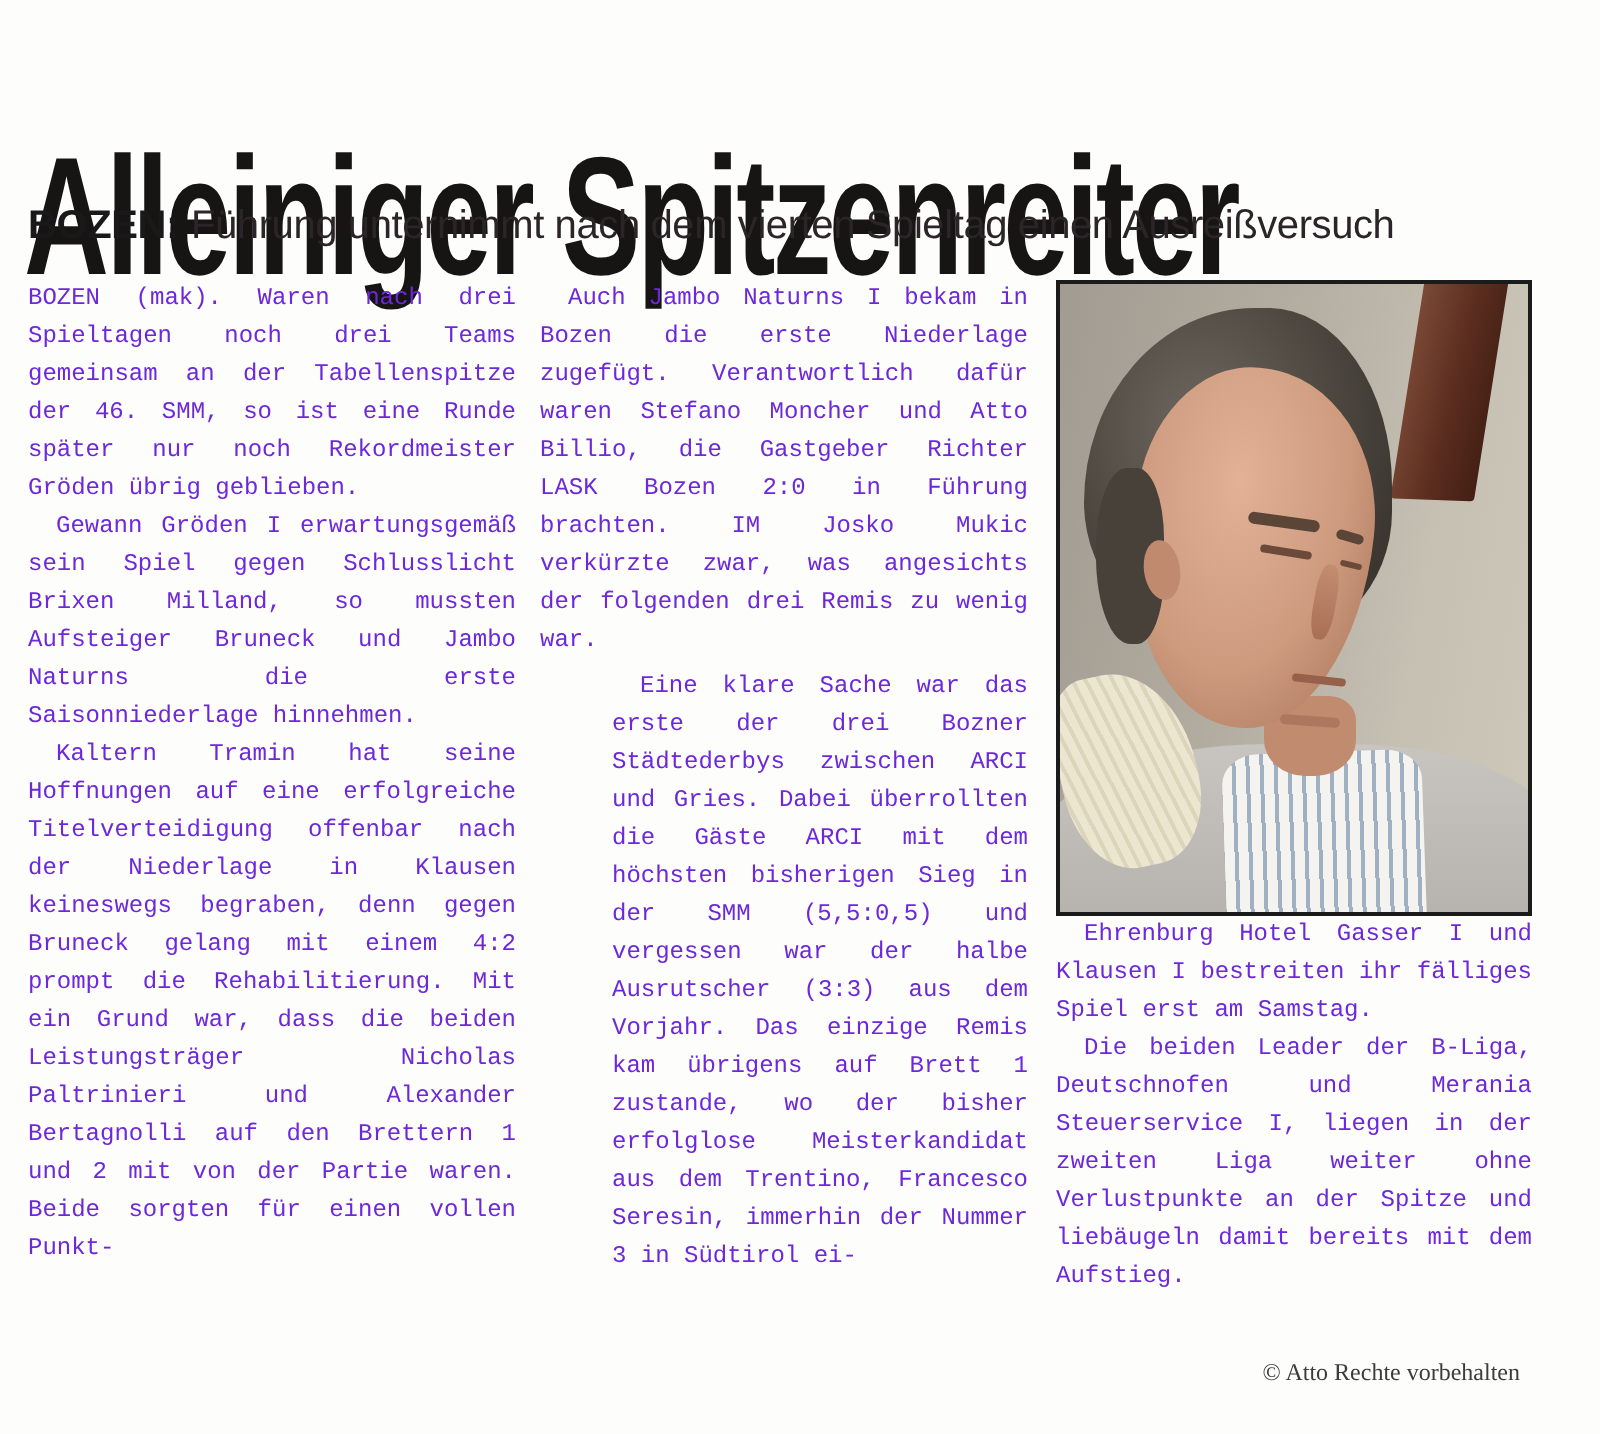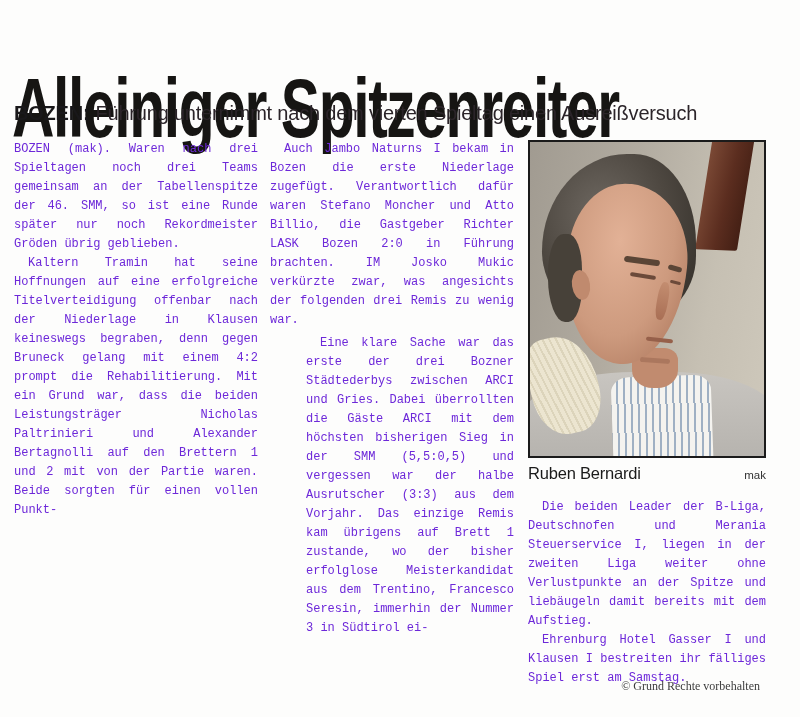--- a/index.html
+++ b/index.html
@@ -111,20 +111,21 @@
   <h1 class="headline">Alleiniger Spitzenreiter</h1>
 
   <div class="kicker">
     <span class="lbl">BOZEN:</span><span class="txt">Führung unternimmt nach dem vierten Spieltag einen Ausreißversuch</span>
   </div>
 
   <div class="columns">
 
     <div class="col c1">
       <p>BOZEN (mak). Waren nach drei Spieltagen noch drei Teams gemeinsam an der Tabellenspitze der 46. SMM, so ist eine Runde später nur noch Rekordmeister Gröden übrig geblieben.</p>
+      <p class="indent">Gewann Gröden I erwartungsgemäß sein Spiel gegen Schlusslicht Brixen Milland, so mussten Aufsteiger Bruneck und Jambo Naturns die erste Saisonniederlage hinnehmen.</p>
       <p class="indent">Kaltern Tramin hat seine Hoffnungen auf eine erfolgreiche Titelverteidigung offenbar nach der Niederlage in Klausen keineswegs begraben, denn gegen Bruneck gelang mit einem 4:2 prompt die Rehabilitierung. Mit ein Grund war, dass die beiden Leistungsträger Nicholas Paltrinieri und Alexander Bertagnolli auf den Brettern 1 und 2 mit von der Partie waren. Beide sorgten für einen vollen Punkt-</p>
     </div>
 
     <div class="col c2">
       <p class="indent">Auch Jambo Naturns I bekam in Bozen die erste Niederlage zugefügt. Verantwortlich dafür waren Stefano Moncher und Atto Billio, die Gastgeber Richter LASK Bozen 2:0 in Führung brachten. IM Josko Mukic verkürzte zwar, was angesichts der folgenden drei Remis zu wenig war.</p>
       <p class="indent gap">Eine klare Sache war das erste der drei Bozner Städtederbys zwischen ARCI und Gries. Dabei überrollten die Gäste ARCI mit dem höchsten bisherigen Sieg in der SMM (5,5:0,5) und vergessen war der halbe Ausrutscher (3:3) aus dem Vorjahr. Das einzige Remis kam übrigens auf Brett 1 zustande, wo der bisher erfolglose Meisterkandidat aus dem Trentino, Francesco Seresin, immerhin der Nummer 3 in Südtirol ei-</p>
     </div>
 
     <div class="col c3">
       <figure>
@@ -140,26 +141,22 @@
           <div class="shape p-hairside"></div>
           <div class="shape p-ear"></div>
           <div class="shape p-brow1"></div>
           <div class="shape p-brow2"></div>
           <div class="shape p-eye1"></div>
           <div class="shape p-eye2"></div>
           <div class="shape p-nose"></div>
           <div class="shape p-mouth"></div>
           <div class="shape p-chin"></div>
         </div>
-        <figcaption>
-          <span class="cap">Ruben Bernardi</span>
-          <span class="credit">mak</span>
-        </figcaption>
       </figure>
+      <p class="indent">Ehrenburg Hotel Gasser I und Klausen I bestreiten ihr fälliges Spiel erst am Samstag.</p>
       <p class="indent">Die beiden Leader der B-Liga, Deutschnofen und Merania Steuerservice I, liegen in der zweiten Liga weiter ohne Verlustpunkte an der Spitze und liebäugeln damit bereits mit dem Aufstieg.</p>
-      <p class="indent">Ehrenburg Hotel Gasser I und Klausen I bestreiten ihr fälliges Spiel erst am Samstag.</p>
     </div>
 
   </div>
 
-  <div class="copyright">© Grund Rechte vorbehalten</div>
+  <div class="copyright">© Atto Rechte vorbehalten</div>
 
 </div>
 
 </body></html>

